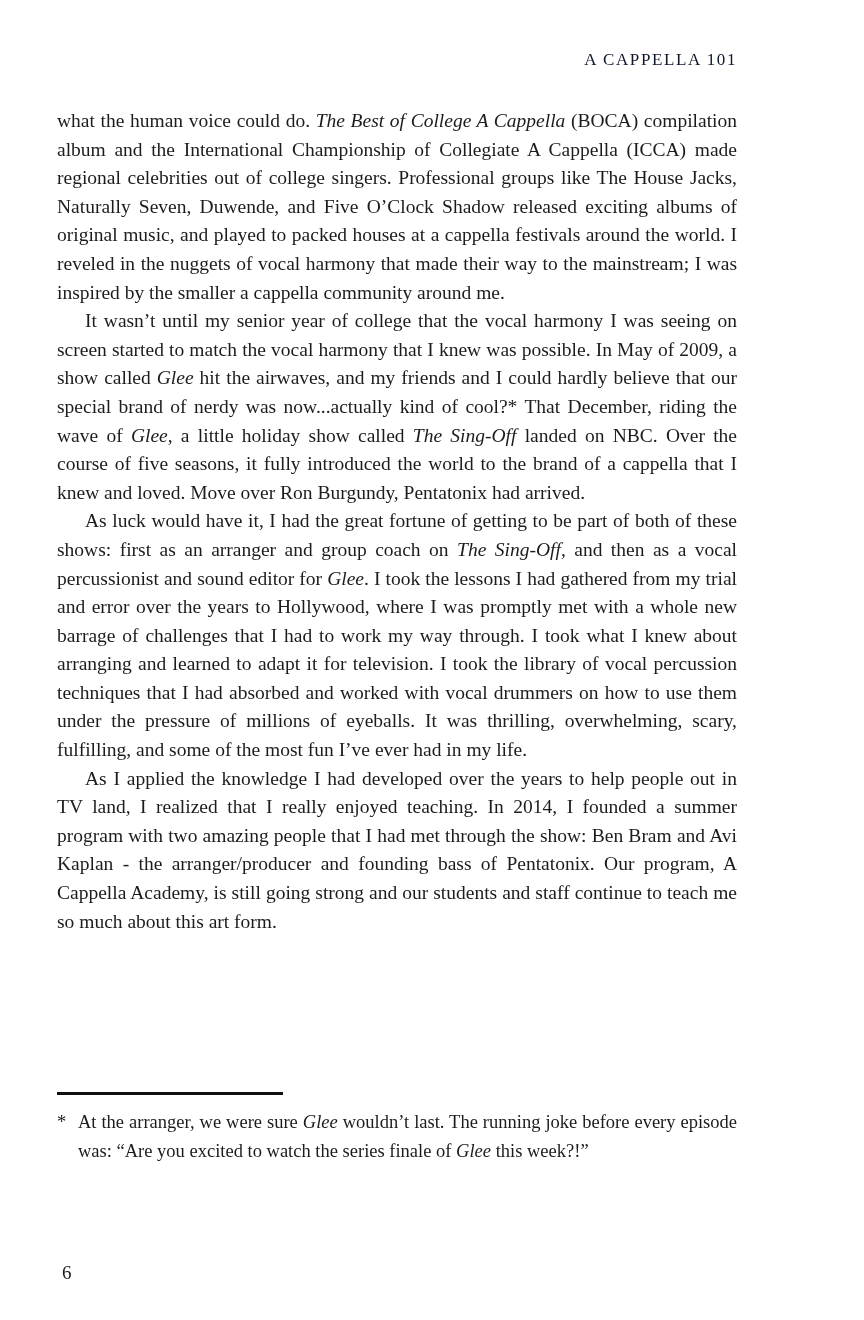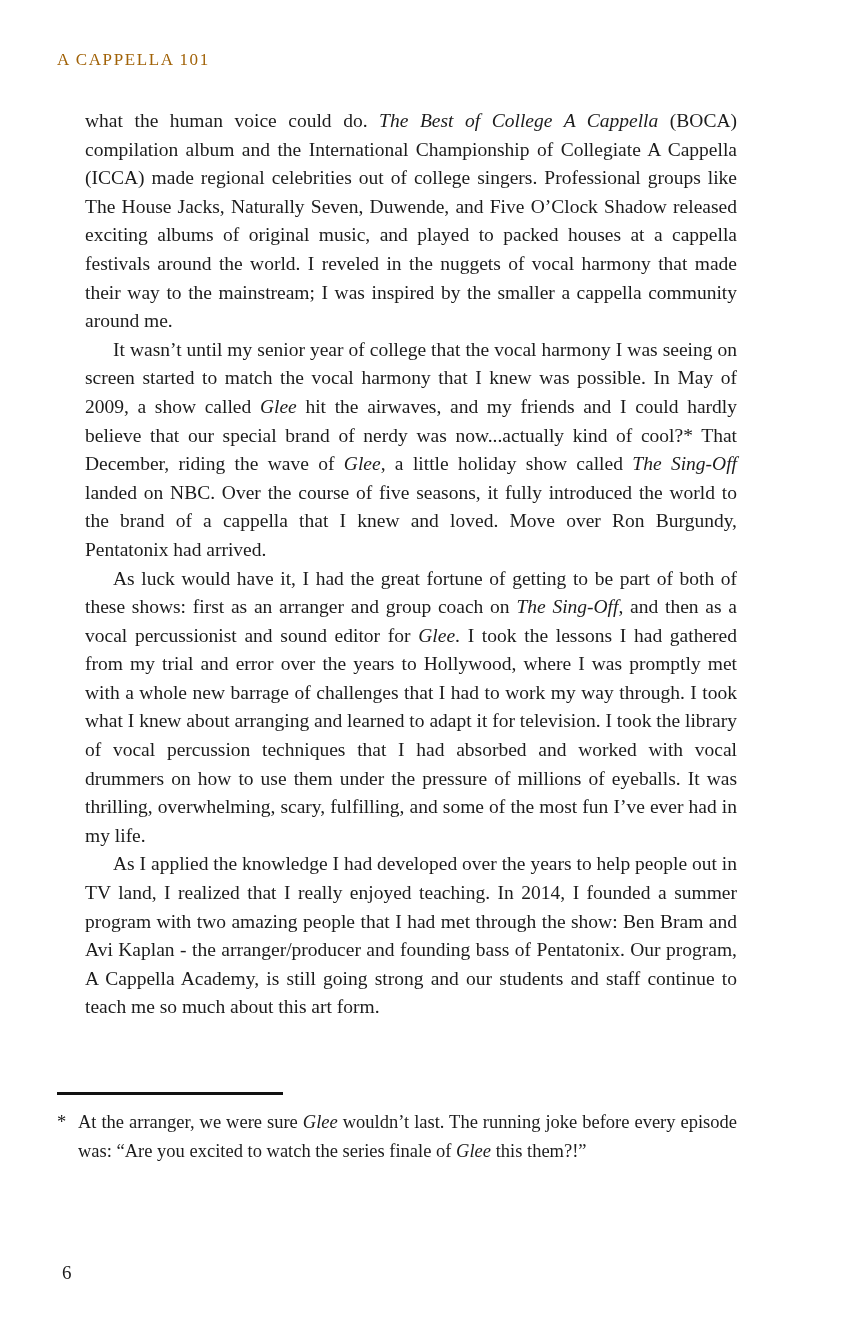--- a/index.html
+++ b/index.html
@@ -15,29 +15,29 @@
   }
   .content {
     position: absolute;
     left: 57px;
     top: 50px;
     width: 680px;
   }
   .running-head {
     font-size: 17px;
     letter-spacing: 1.6px;
-    color: #a16207;
+    color: #0f172a;
     margin-bottom: 37px;
+    text-align: right;
   }
   .body-text p {
     font-size: 19.5px;
     line-height: 28.6px;
     text-align: justify;
     color: #1c1c1c;
-    margin-left: 28px;
   }
   .body-text p.indent { text-indent: 28px; }
   em { font-style: italic; }
   .footnote-block {
     position: absolute;
     left: 57px;
     top: 1092px;
     width: 680px;
   }
   .footnote-rule {
@@ -79,19 +79,19 @@
       <p class="indent"><span>It wasn’t until my senior year of college that the vocal harmony I was seeing on screen started to match the vocal harmony that I knew was possible. In May of 2009, a show called </span><em>Glee</em><span> hit the airwaves, and my friends and I could hardly believe that our special brand of nerdy was now...actually kind of cool?* That December, riding the wave of </span><em>Glee</em><span>, a little holiday show called </span><em>The Sing-Off</em><span> landed on NBC. Over the course of five seasons, it fully introduced the world to the brand of a cappella that I knew and loved. Move over Ron Burgundy, Pentatonix had arrived.</span></p>
       <p class="indent"><span>As luck would have it, I had the great fortune of getting to be part of both of these shows: first as an arranger and group coach on </span><em>The Sing-Off</em><span>, and then as a vocal percussionist and sound editor for </span><em>Glee</em><span>. I took the lessons I had gathered from my trial and error over the years to Hollywood, where I was promptly met with a whole new barrage of challenges that I had to work my way through. I took what I knew about arranging and learned to adapt it for television. I took the library of vocal percussion techniques that I had absorbed and worked with vocal drummers on how to use them under the pressure of millions of eyeballs. It was thrilling, overwhelming, scary, fulfilling, and some of the most fun I’ve ever had in my life.</span></p>
       <p class="indent"><span>As I applied the knowledge I had developed over the years to help people out in TV land, I realized that I really enjoyed teaching. In 2014, I founded a summer program with two amazing people that I had met through the show: Ben Bram and Avi Kaplan - the arranger/producer and founding bass of Pentatonix. Our program, A Cappella Academy, is still going strong and our students and staff continue to teach me so much about this art form.</span></p>
     </div>
   </div>
 
   <div class="footnote-block">
     <div class="footnote-rule"></div>
     <div class="footnote">
       <span class="fn-marker">*</span>
-      <span class="fn-text"><span>At the arranger, we were sure </span><em>Glee</em><span> wouldn’t last. The running joke before every episode was: “Are you excited to watch the series finale of </span><em>Glee</em><span> this them?!”</span></span>
+      <span class="fn-text"><span>At the arranger, we were sure </span><em>Glee</em><span> wouldn’t last. The running joke before every episode was: “Are you excited to watch the series finale of </span><em>Glee</em><span> this week?!”</span></span>
     </div>
   </div>
 
   <div class="page-number">6</div>
 
 </div>
 
 </body></html>

